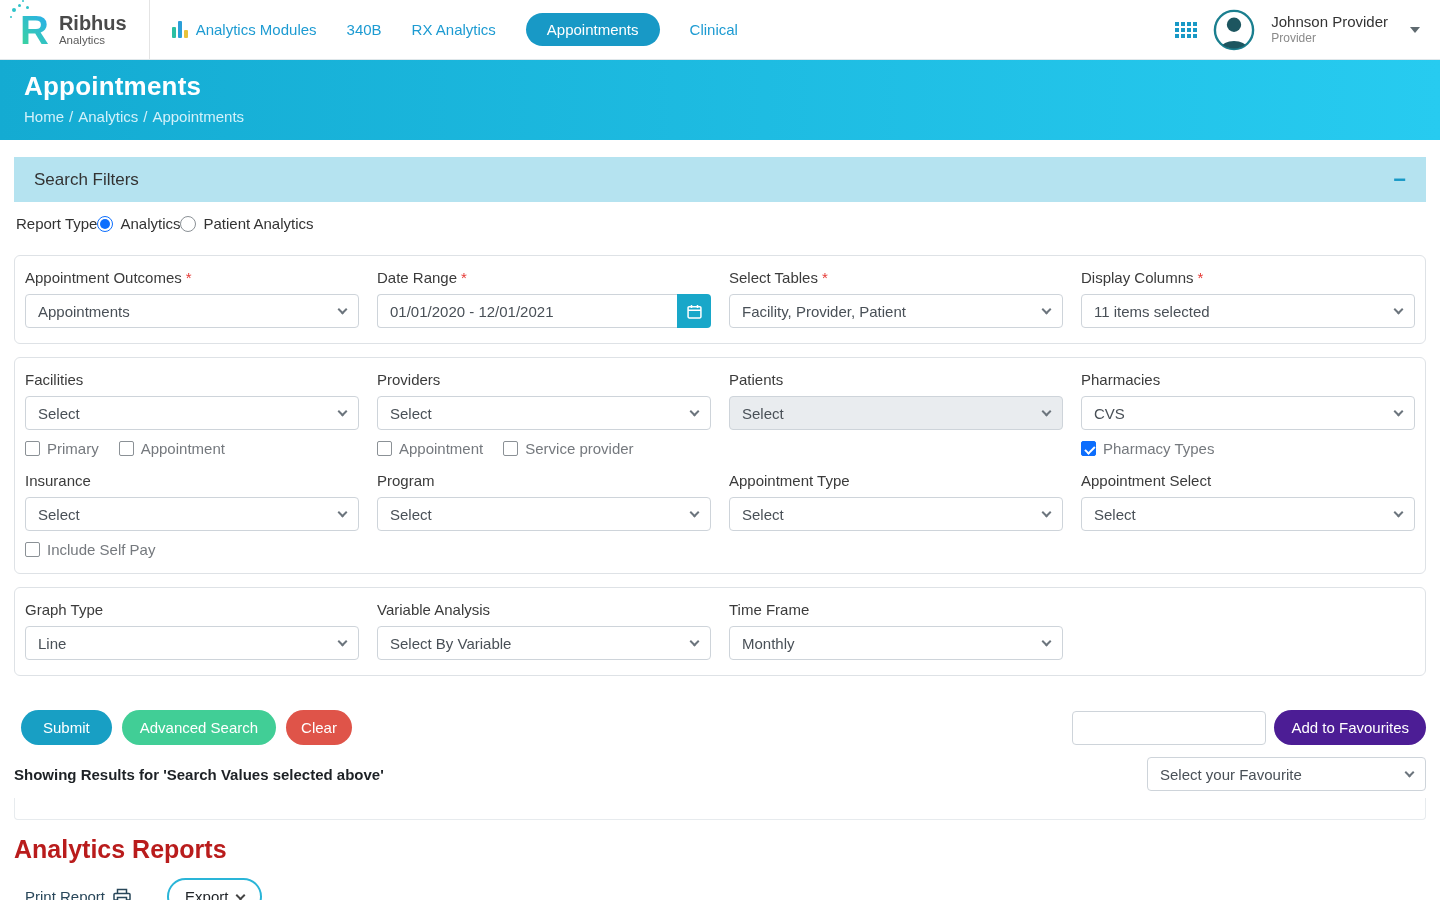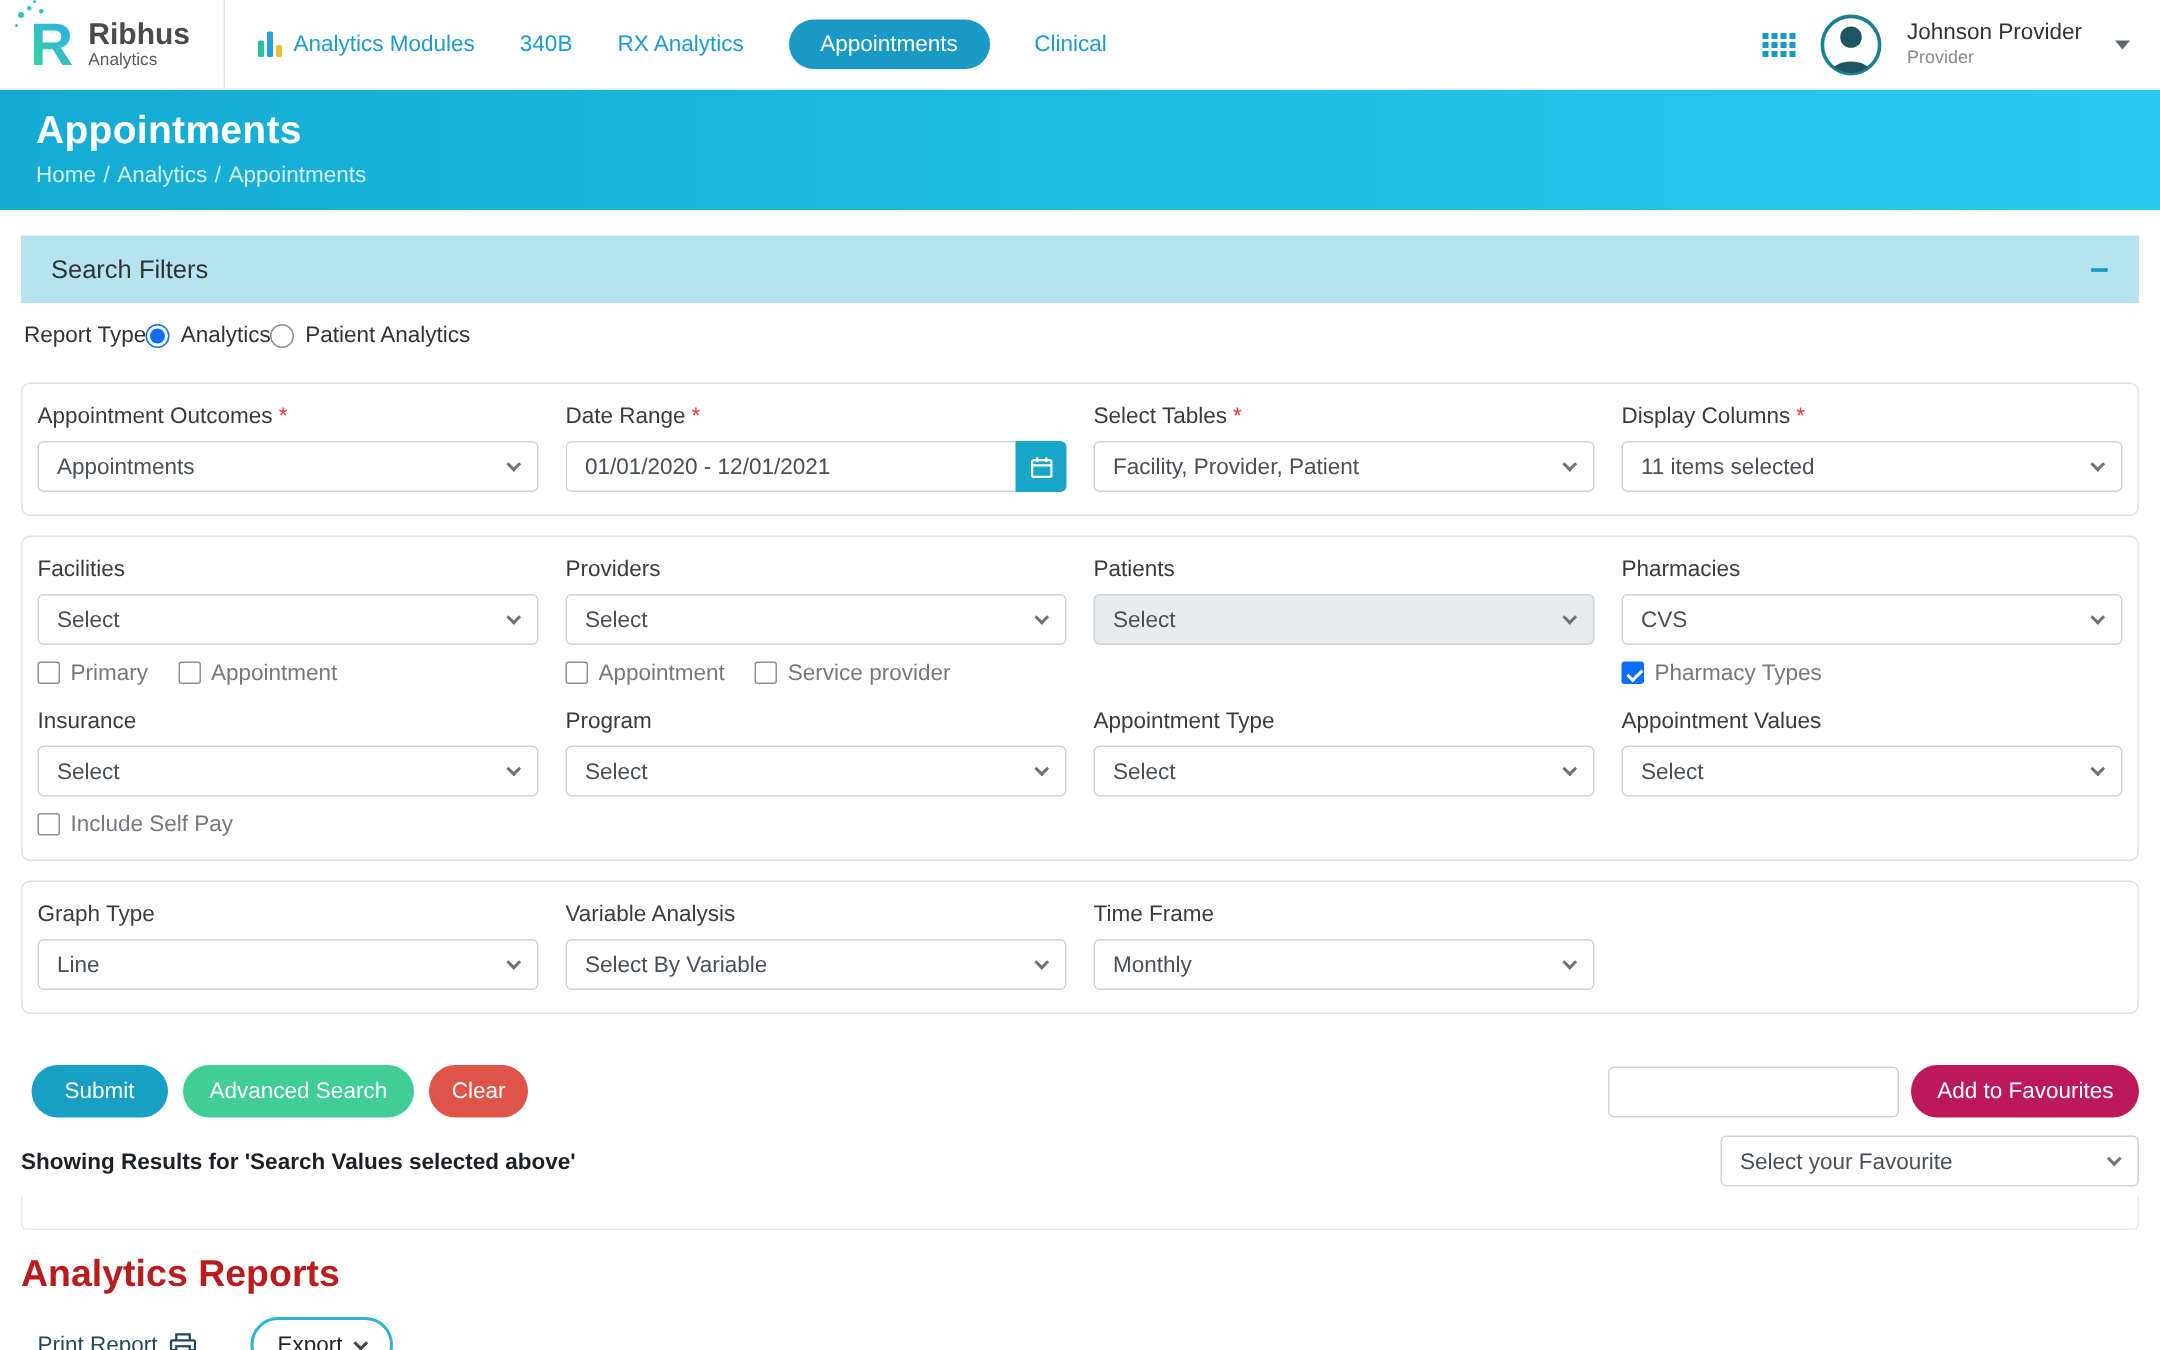--- a/index.html
+++ b/index.html
@@ -90,21 +90,21 @@
   .actions-row { display:flex; align-items:flex-start; margin-top:34px; }
   .btn-group { display:flex; gap:10px; margin-left:7px; }
   .btn { border:none; border-radius:999px; padding:9px 22px; font-size:15px; color:#fff;
     font-family:inherit; cursor:pointer; }
   .btn-submit { background:#189fc4; }
   .btn-adv { background:#41ce96; padding:9px 18px; }
   .btn-clear { background:#df5449; padding:9px 15px; }
   .fav-zone { margin-left:auto; display:flex; align-items:center; }
   .fav-input { width:194px; height:34px; border:1px solid #ced4da; border-radius:4px;
     padding:0 10px; font-size:15px; font-family:inherit; }
-  .btn-fav { background:#be185d; margin-left:8px; padding:9px 17px; }
+  .btn-fav { background:#4c1d95; margin-left:8px; padding:9px 17px; }
   .second-row { display:flex; align-items:center; justify-content:space-between; margin-top:12px; }
   .showing { font-size:15px; font-weight:700; color:#1d2125; }
   .fav-select { width:279px; }
   .results-box { height:22px; border:1px solid #e7ebee; border-top:none;
     border-radius:0 0 4px 4px; margin-top:7px; }
 
   
   .reports-title { font-size:25px; font-weight:700; color:#b91c1c; margin:15px 0 14px; }
   .print-row { display:flex; align-items:center; gap:36px; margin-left:11px; }
   .print-link { display:flex; align-items:center; gap:8px; font-size:15px; color:#29475a; cursor:pointer; }
@@ -323,21 +323,21 @@
         </div>
       </div>
       <div>
         <div class="field-label">Appointment Type</div>
         <div class="select">
           <span>Select</span>
           <span class="chev"></span>
         </div>
       </div>
       <div>
-        <div class="field-label">Appointment Values</div>
+        <div class="field-label">Appointment Select</div>
         <div class="select">
           <span>Select</span>
           <span class="chev"></span>
         </div>
       </div>
     </div>
   </div>
 
   <div class="card">
     <div class="grid4">

